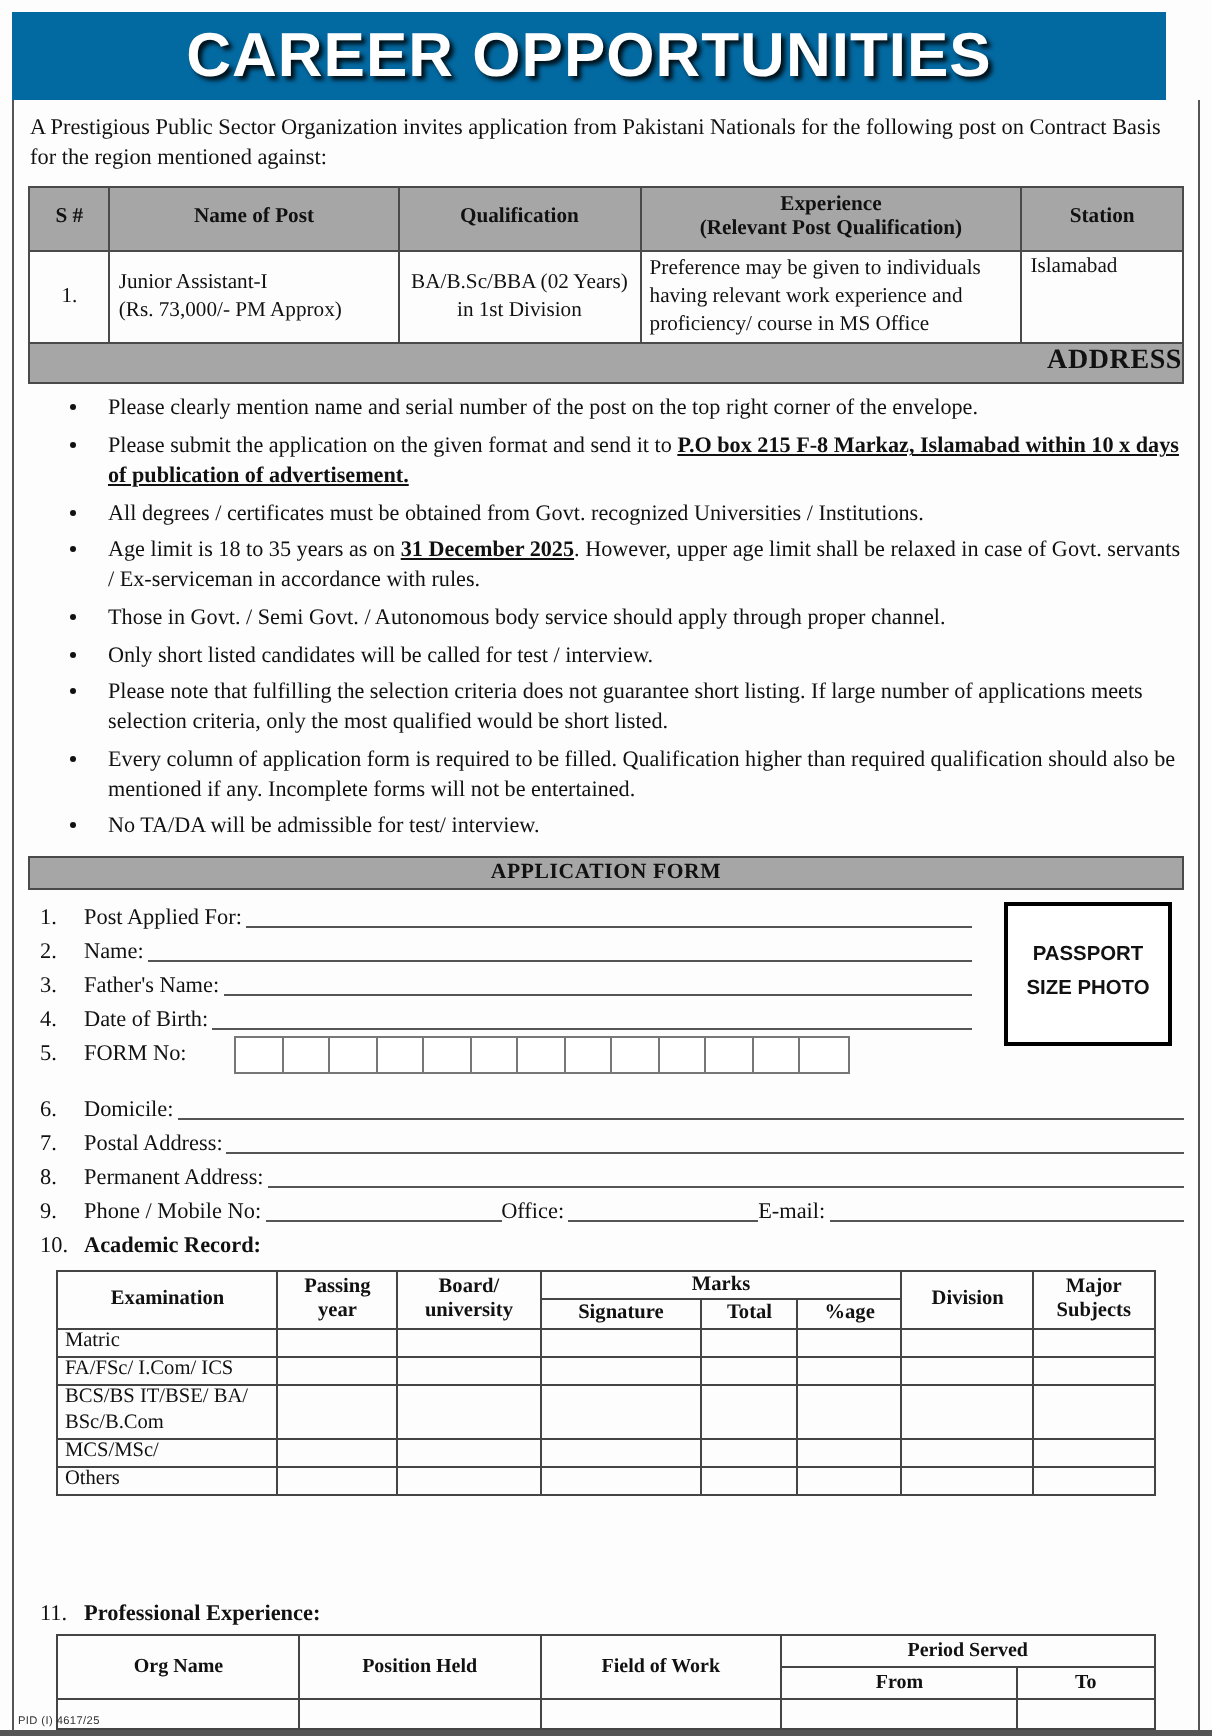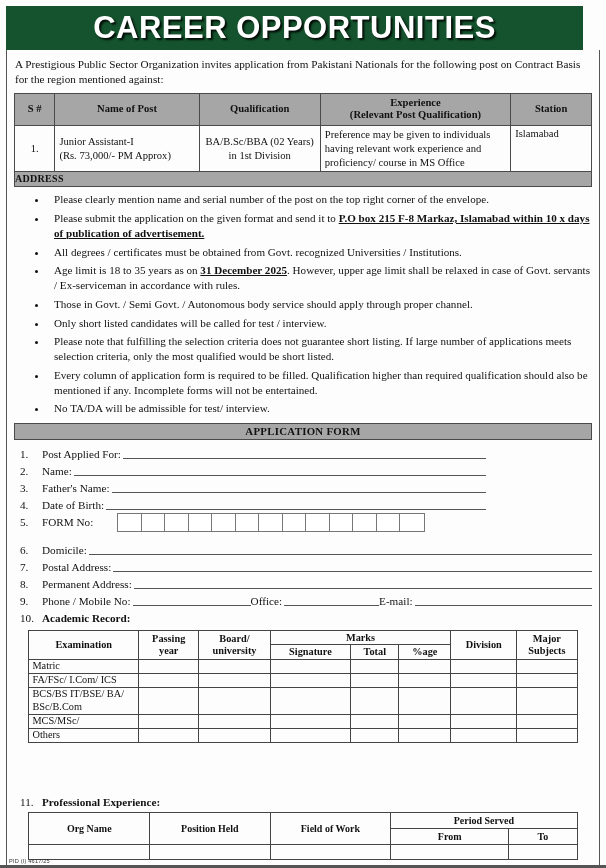--- a/index.html
+++ b/index.html
@@ -15,21 +15,21 @@
   }
   .page {
     width: 606px; height: 868px;
     padding: 4px 6px 0 6px;
     position: relative;
     background: #fdfdfd;
   }
 
   
   .banner {
-    background: #14532d;
+    background: #0369a1;
     height: 44px;
     display: flex; align-items: center; justify-content: center;
     margin: 2px 17px 0 0;
     text-align: right;
   }
   .banner-title {
     font-family: "Liberation Sans", sans-serif;
     color: #ffffff;
     font-weight: bold;
     font-size: 31px;
@@ -73,23 +73,23 @@
   }
   .c-sn { width: 7%; text-align: center; vertical-align: middle !important; }
   .c-post { width: 25%; text-align: left; vertical-align: middle !important; line-height: 1.35; }
   .c-qual { width: 21%; text-align: center; vertical-align: middle !important; line-height: 1.35; }
   .c-exp { width: 33%; line-height: 1.3; }
   .c-stn { width: 14%; }
   .addr-bar {
     background: #a6a6a6;
     border: 1px solid #4a4a4a;
     border-top: none;
-    text-align: left;
+    text-align: right;
     font-weight: bold;
-    font-size: 10px;
+    font-size: 14px;
     padding: 1px 0 2px 0;
     letter-spacing: 0.3px;
   }
 
   
   ul.bullets {
     margin: 5px 0 6px 0;
     padding-left: 34px;
     font-size: 11.1px;
     line-height: 1.36;
@@ -254,20 +254,24 @@
       <li><span>Only short listed candidates will be called for test / interview.</span></li>
       <li><span>Please note that fulfilling the selection criteria does not guarantee short listing. If large number of applications meets selection criteria, only the most qualified would be short listed.</span></li>
       <li><span>Every column of application form is required to be filled. Qualification higher than required qualification should also be mentioned if any. Incomplete forms will not be entertained.</span></li>
       <li><span>No TA/DA will be admissible for test/ interview.</span></li>
     </ul>
 
     <div class="form-bar">APPLICATION FORM</div>
 
     <div class="form-area">
 
+      <div class="passport">
+        <div>PASSPORT</div>
+        <div>SIZE PHOTO</div>
+      </div>
 
       <div class="frow narrow">
         <span class="fnum">1.</span>
         <span class="flabel">Post Applied For:</span>
         <span class="fline"></span>
       </div>
       <div class="frow narrow">
         <span class="fnum">2.</span>
         <span class="flabel">Name:</span>
         <span class="fline"></span>

